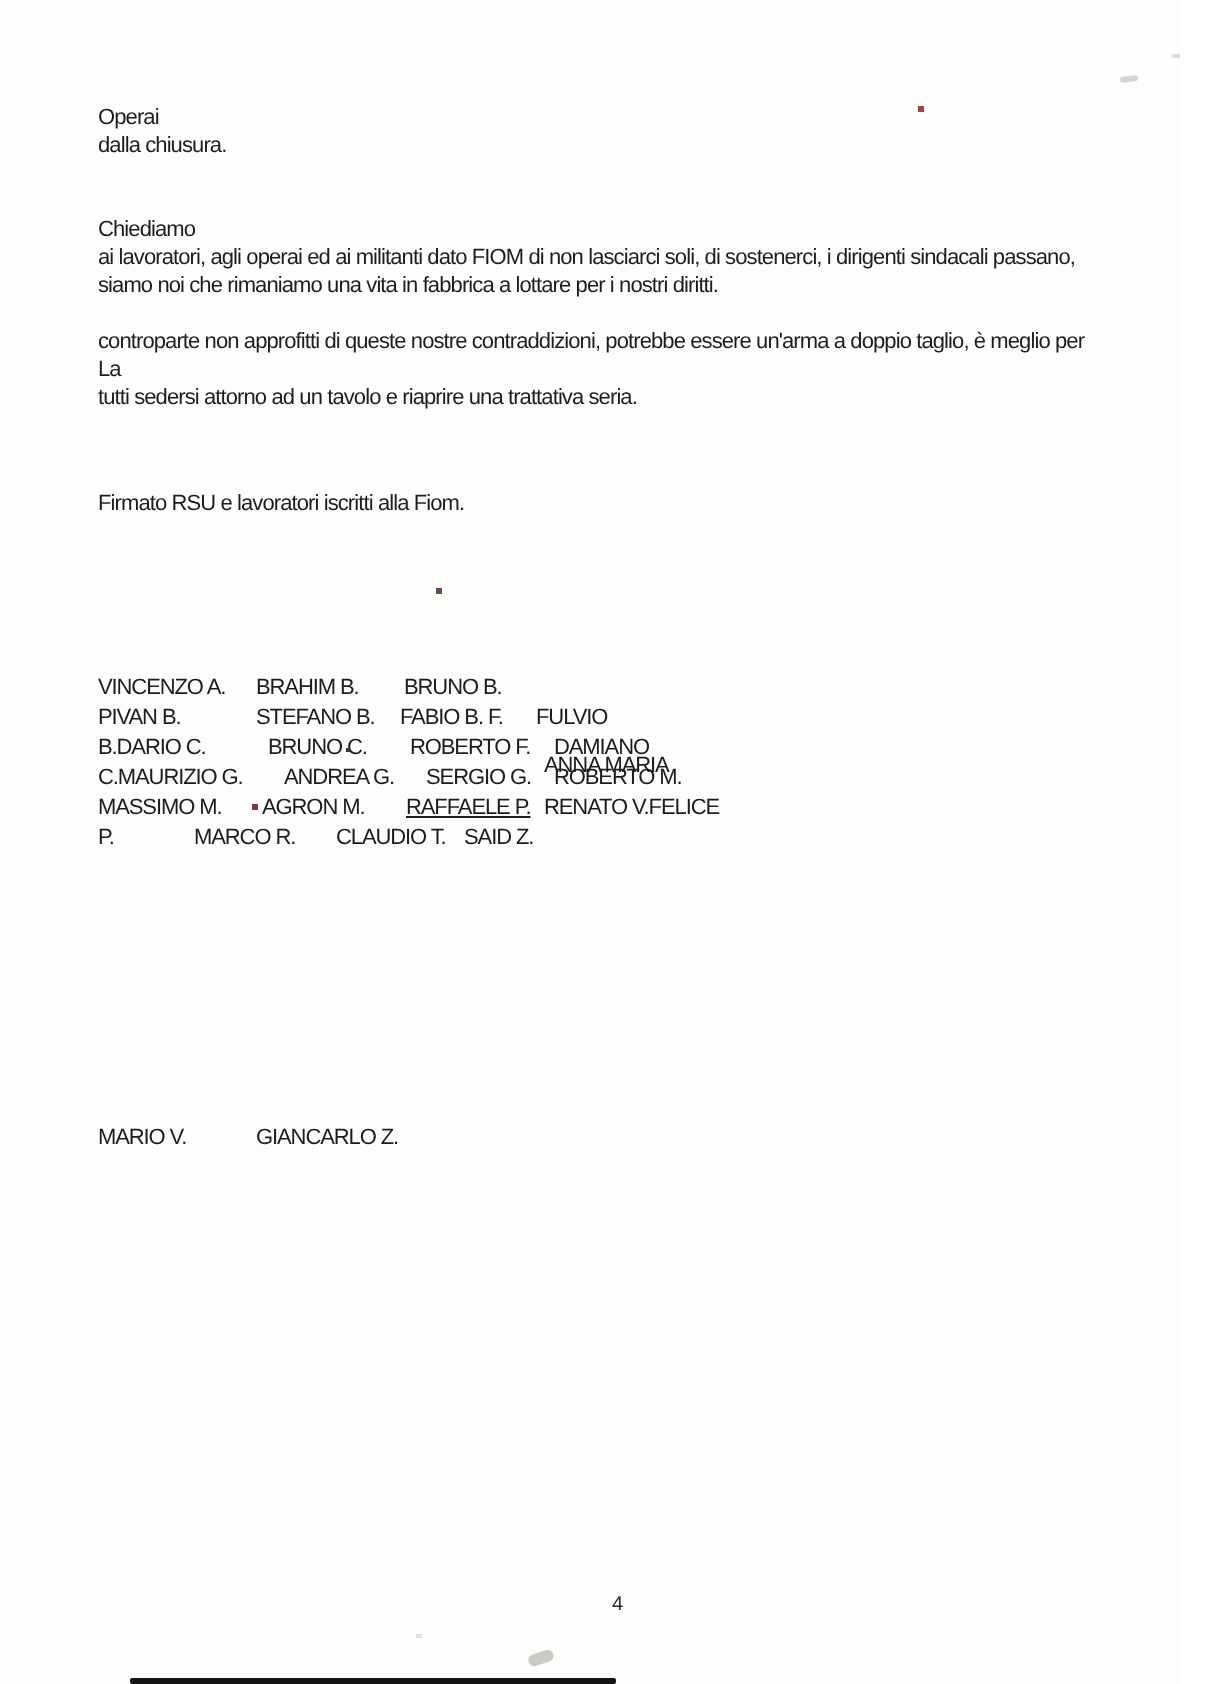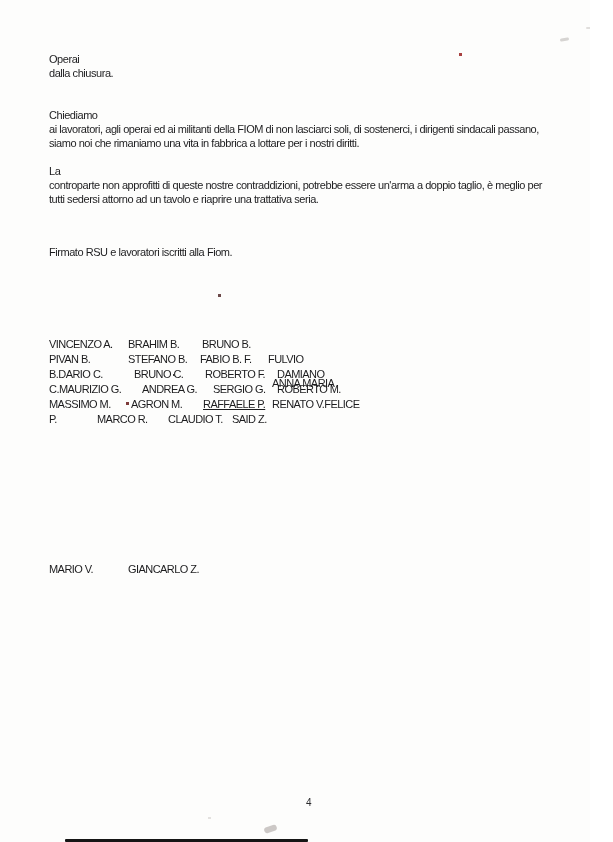--- a/index.html
+++ b/index.html
@@ -68,27 +68,27 @@
 
 <div class="page">
 
   <section class="para" style="top:52px">
     <div class="line">Operai</div>
     <div class="line">dalla chiusura.</div>
   </section>
 
   <section class="para" style="top:108px">
     <div class="line">Chiediamo</div>
-    <div class="line">ai lavoratori, agli operai ed ai militanti della FIOM di non lasciarci soli, di sostenerci, i dirigenti sindacali passano,</div>
+    <div class="line">ai lavoratori, agli operai ed ai militanti dato FIOM di non lasciarci soli, di sostenerci, i dirigenti sindacali passano,</div>
     <div class="line">siamo noi che rimaniamo una vita in fabbrica a lottare per i nostri diritti.</div>
   </section>
 
   <section class="para" style="top:164px">
+    <div class="line">controparte non approfitti di queste nostre contraddizioni, potrebbe essere un'arma a doppio taglio, è meglio per</div>
     <div class="line">La</div>
-    <div class="line">controparte non approfitti di queste nostre contraddizioni, potrebbe essere un'arma a doppio taglio, è meglio per</div>
     <div class="line">tutti sedersi attorno ad un tavolo e riaprire una trattativa seria.</div>
   </section>
 
   <div class="firmato">Firmato RSU e lavoratori iscritti alla Fiom.</div>
 
   <div>
       <span class="sig-name" style="left: 49px; top: 338px;">VINCENZO A.</span>
       <span class="sig-name" style="left: 128px; top: 338px;">BRAHIM B.</span>
       <span class="sig-name" style="left: 202px; top: 338px;">BRUNO B.</span>
       <span class="sig-name" style="left: 272px; top: 338px; margin-top: 39px;">ANNA MARIA</span>

